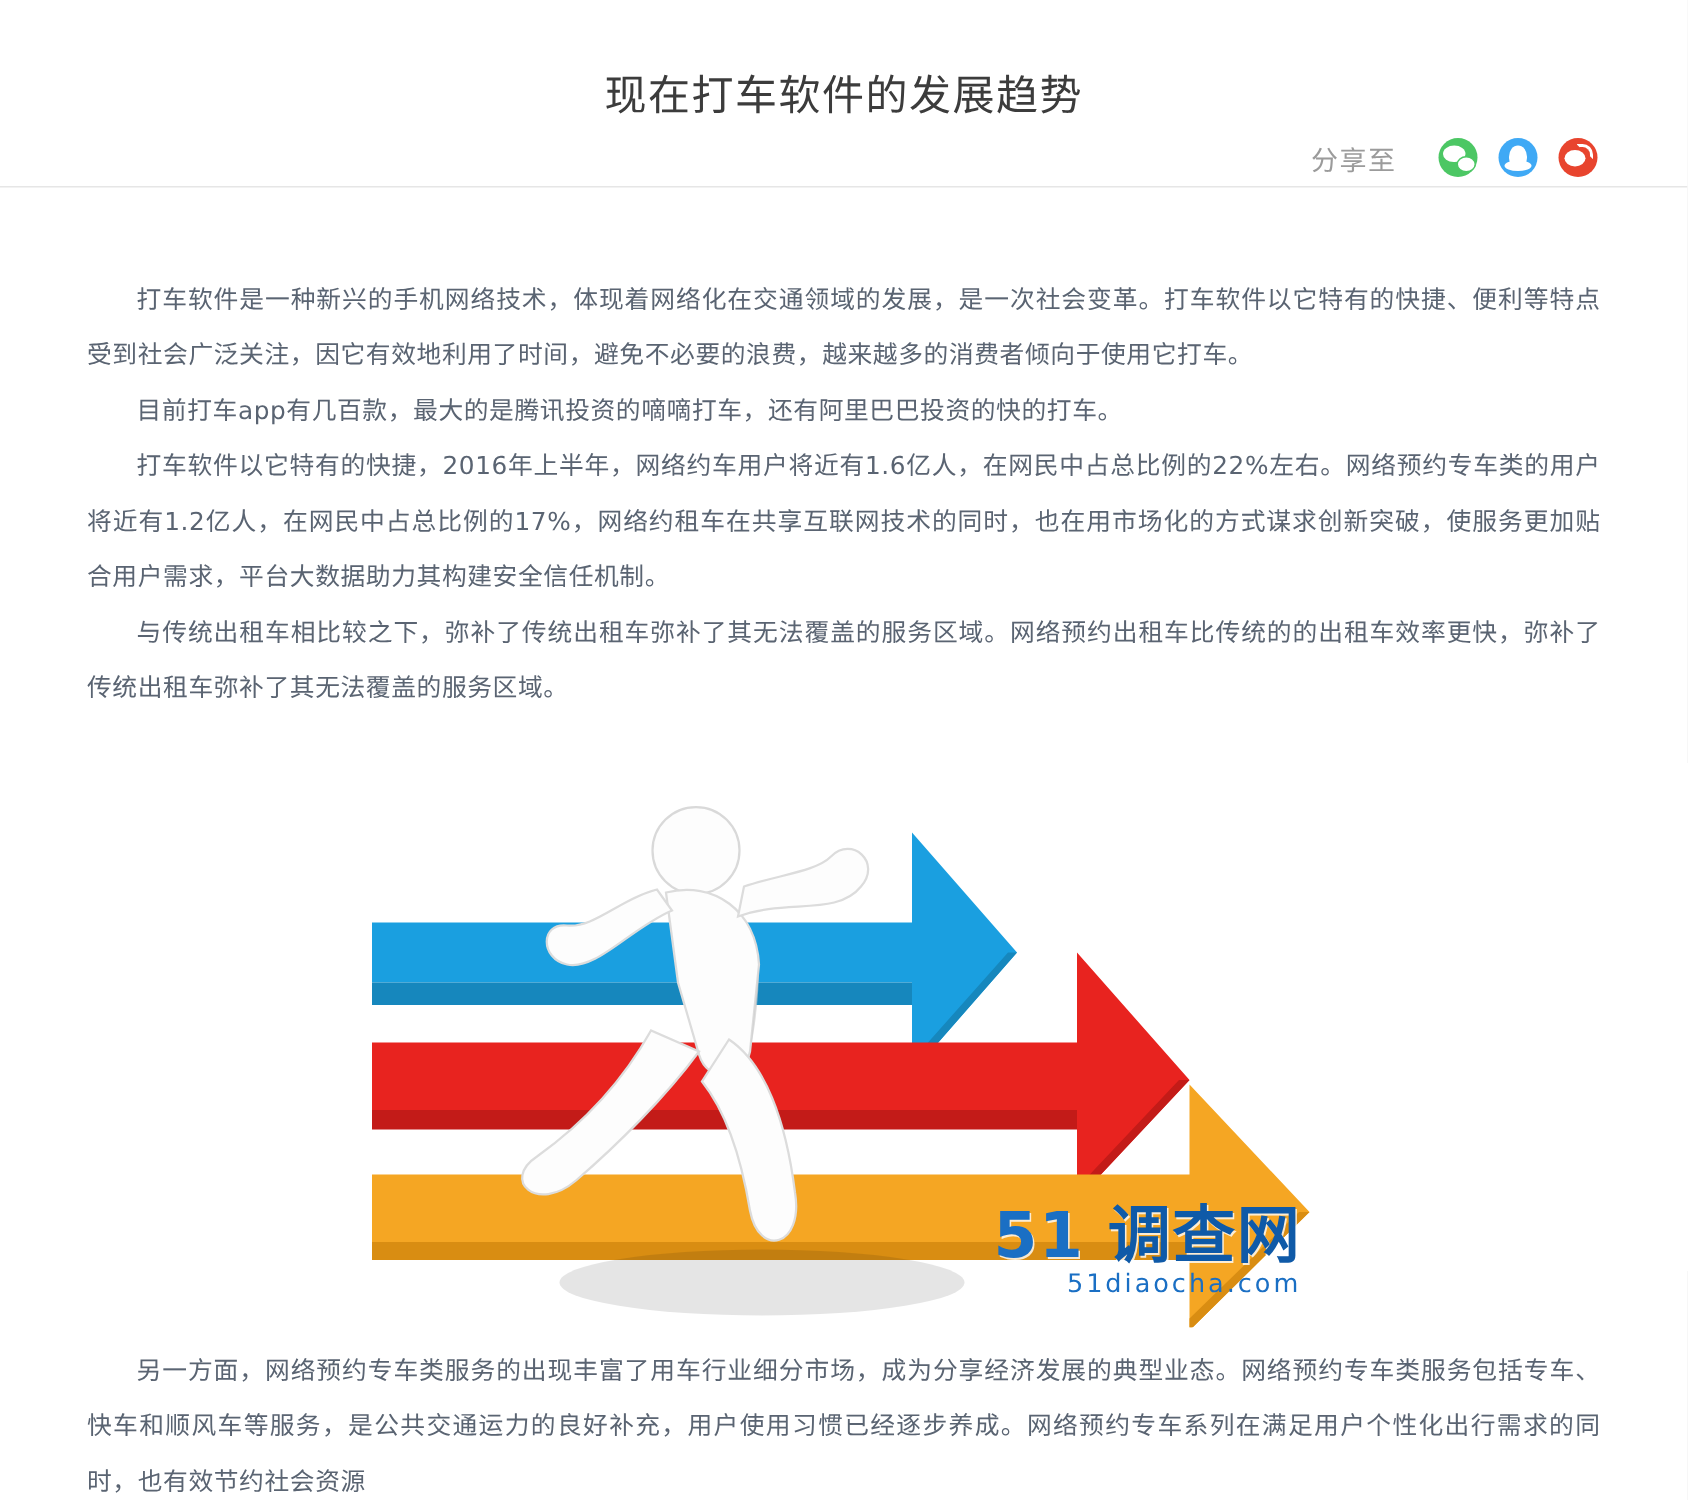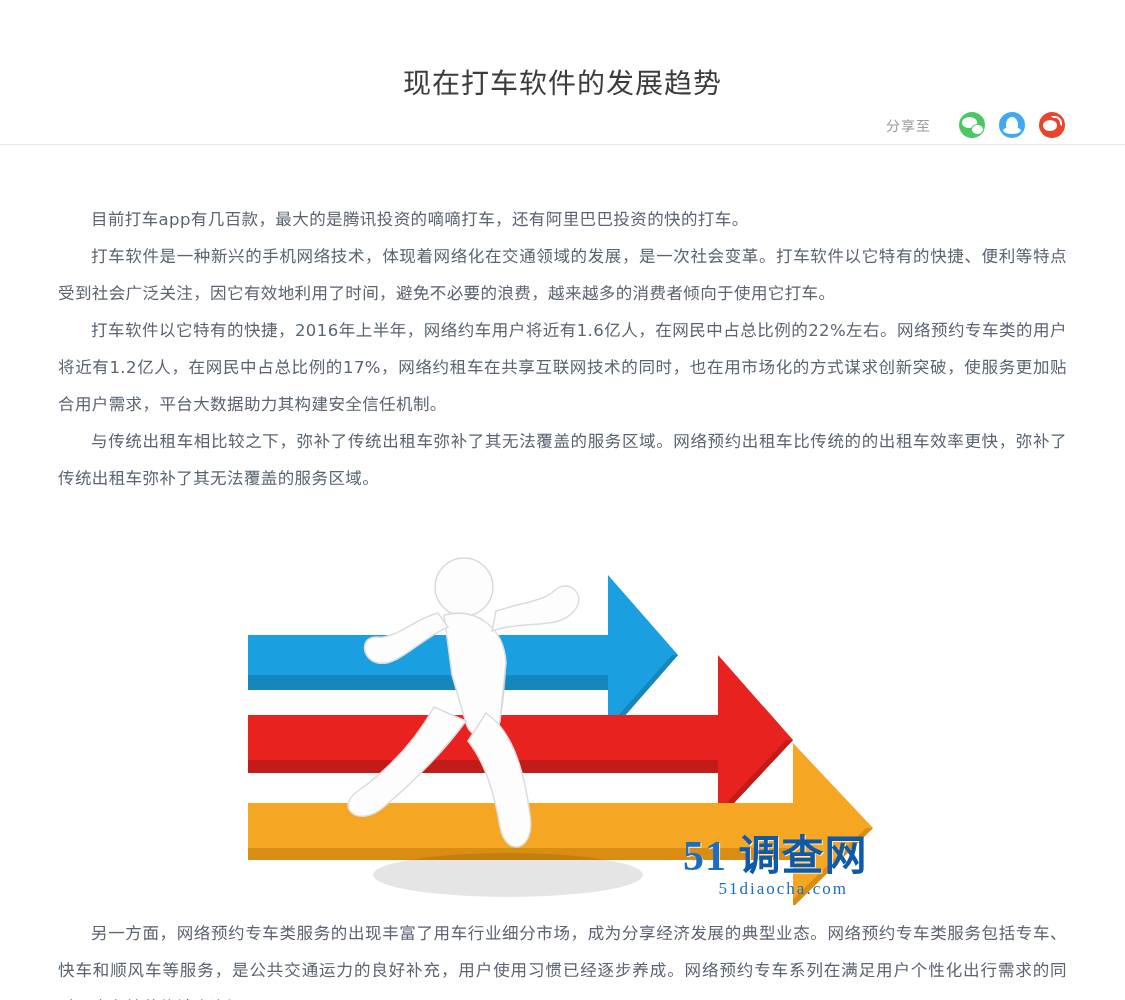--- a/index.html
+++ b/index.html
@@ -15,21 +15,21 @@
   }
   .page {
     width: 1125px;
     min-height: 1000px;
     background: #ffffff;
     box-sizing: border-box;
     position: relative;
   }
   
   .header {
-    padding-top: 64px;
+    padding-top: 44px;
     border-bottom: 1px solid #e6e6e6;
     background: #fff;
   }
   .article-title {
     text-align: center;
     font-size: 28px;
     font-weight: normal;
     color: #3c3c3c;
     letter-spacing: 1px;
     margin: 0;
@@ -37,21 +37,21 @@
   }
   .share-row {
     display: flex;
     align-items: center;
     justify-content: flex-end;
     padding: 14px 60px 12px 0;
     height: 40px;
     box-sizing: border-box;
   }
   .share-label {
-    font-size: 14px;
+    font-size: 18px;
     color: #9b9b9b;
     margin-right: 14px;
     letter-spacing: 1px;
   }
   .share-icon {
     width: 26px;
     height: 26px;
     border-radius: 50%;
     margin-left: 14px;
     display: inline-flex;
@@ -137,25 +137,24 @@
   .figure-inner {
     position: relative;
     width: 630px;
     height: 390px;
     overflow: hidden;
   }
   .fig-svg { display: block; }
   .wm {
     position: absolute;
     right: 10px;
-    bottom: 8px;
-    text-align: center;
+    bottom: 20px;
+    text-align: right;
     line-height: 1;
     user-select: none;
-    font-family: Liberation Serif, serif;
   }
   .wm-main {
     font-size: 42px;
     font-weight: bold;
     color: #1a6fc4;
     letter-spacing: 1px;
     text-shadow: 1px 1px 0 rgba(255,255,255,0.8);
   }
   .wm-main .cn { color: #0f5aa8; }
   .wm-sub {
@@ -177,22 +176,22 @@
 
     <div class="share-row">
       <span class="share-label">分享至</span>
       <span class="share-icon icon-wechat"></span>
       <span class="share-icon icon-qq"></span>
       <span class="share-icon icon-weibo"></span>
     </div>
   </div>
 
   <div class="content">
+    <p>打车软件是一种新兴的手机网络技术，体现着网络化在交通领域的发展，是一次社会变革。打车软件以它特有的快捷、便利等特点受到社会广泛关注，因它有效地利用了时间，避免不必要的浪费，越来越多的消费者倾向于使用它打车。</p>
     <p>目前打车app有几百款，最大的是腾讯投资的嘀嘀打车，还有阿里巴巴投资的快的打车。</p>
-    <p>打车软件是一种新兴的手机网络技术，体现着网络化在交通领域的发展，是一次社会变革。打车软件以它特有的快捷、便利等特点受到社会广泛关注，因它有效地利用了时间，避免不必要的浪费，越来越多的消费者倾向于使用它打车。</p>
     <p>打车软件以它特有的快捷，2016年上半年，网络约车用户将近有1.6亿人，在网民中占总比例的22%左右。网络预约专车类的用户将近有1.2亿人，在网民中占总比例的17%，网络约租车在共享互联网技术的同时，也在用市场化的方式谋求创新突破，使服务更加贴合用户需求，平台大数据助力其构建安全信任机制。</p>
     <p>与传统出租车相比较之下，弥补了传统出租车弥补了其无法覆盖的服务区域。网络预约出租车比传统的的出租车效率更快，弥补了传统出租车弥补了其无法覆盖的服务区域。</p>
 
     <div class="figure">
       <div class="figure-inner">
         <svg class="fig-svg" width="630" height="390" viewBox="0 0 630 390">
 
           <g>
             <polygon points="0,120 360,120 360,60 430,140 360,220 360,160 0,160" fill="#1a9fe0"></polygon>
             <polygon points="0,160 0,175 360,175 360,220 430,140 424,140 360,212 360,160" fill="#1687bd"></polygon>

